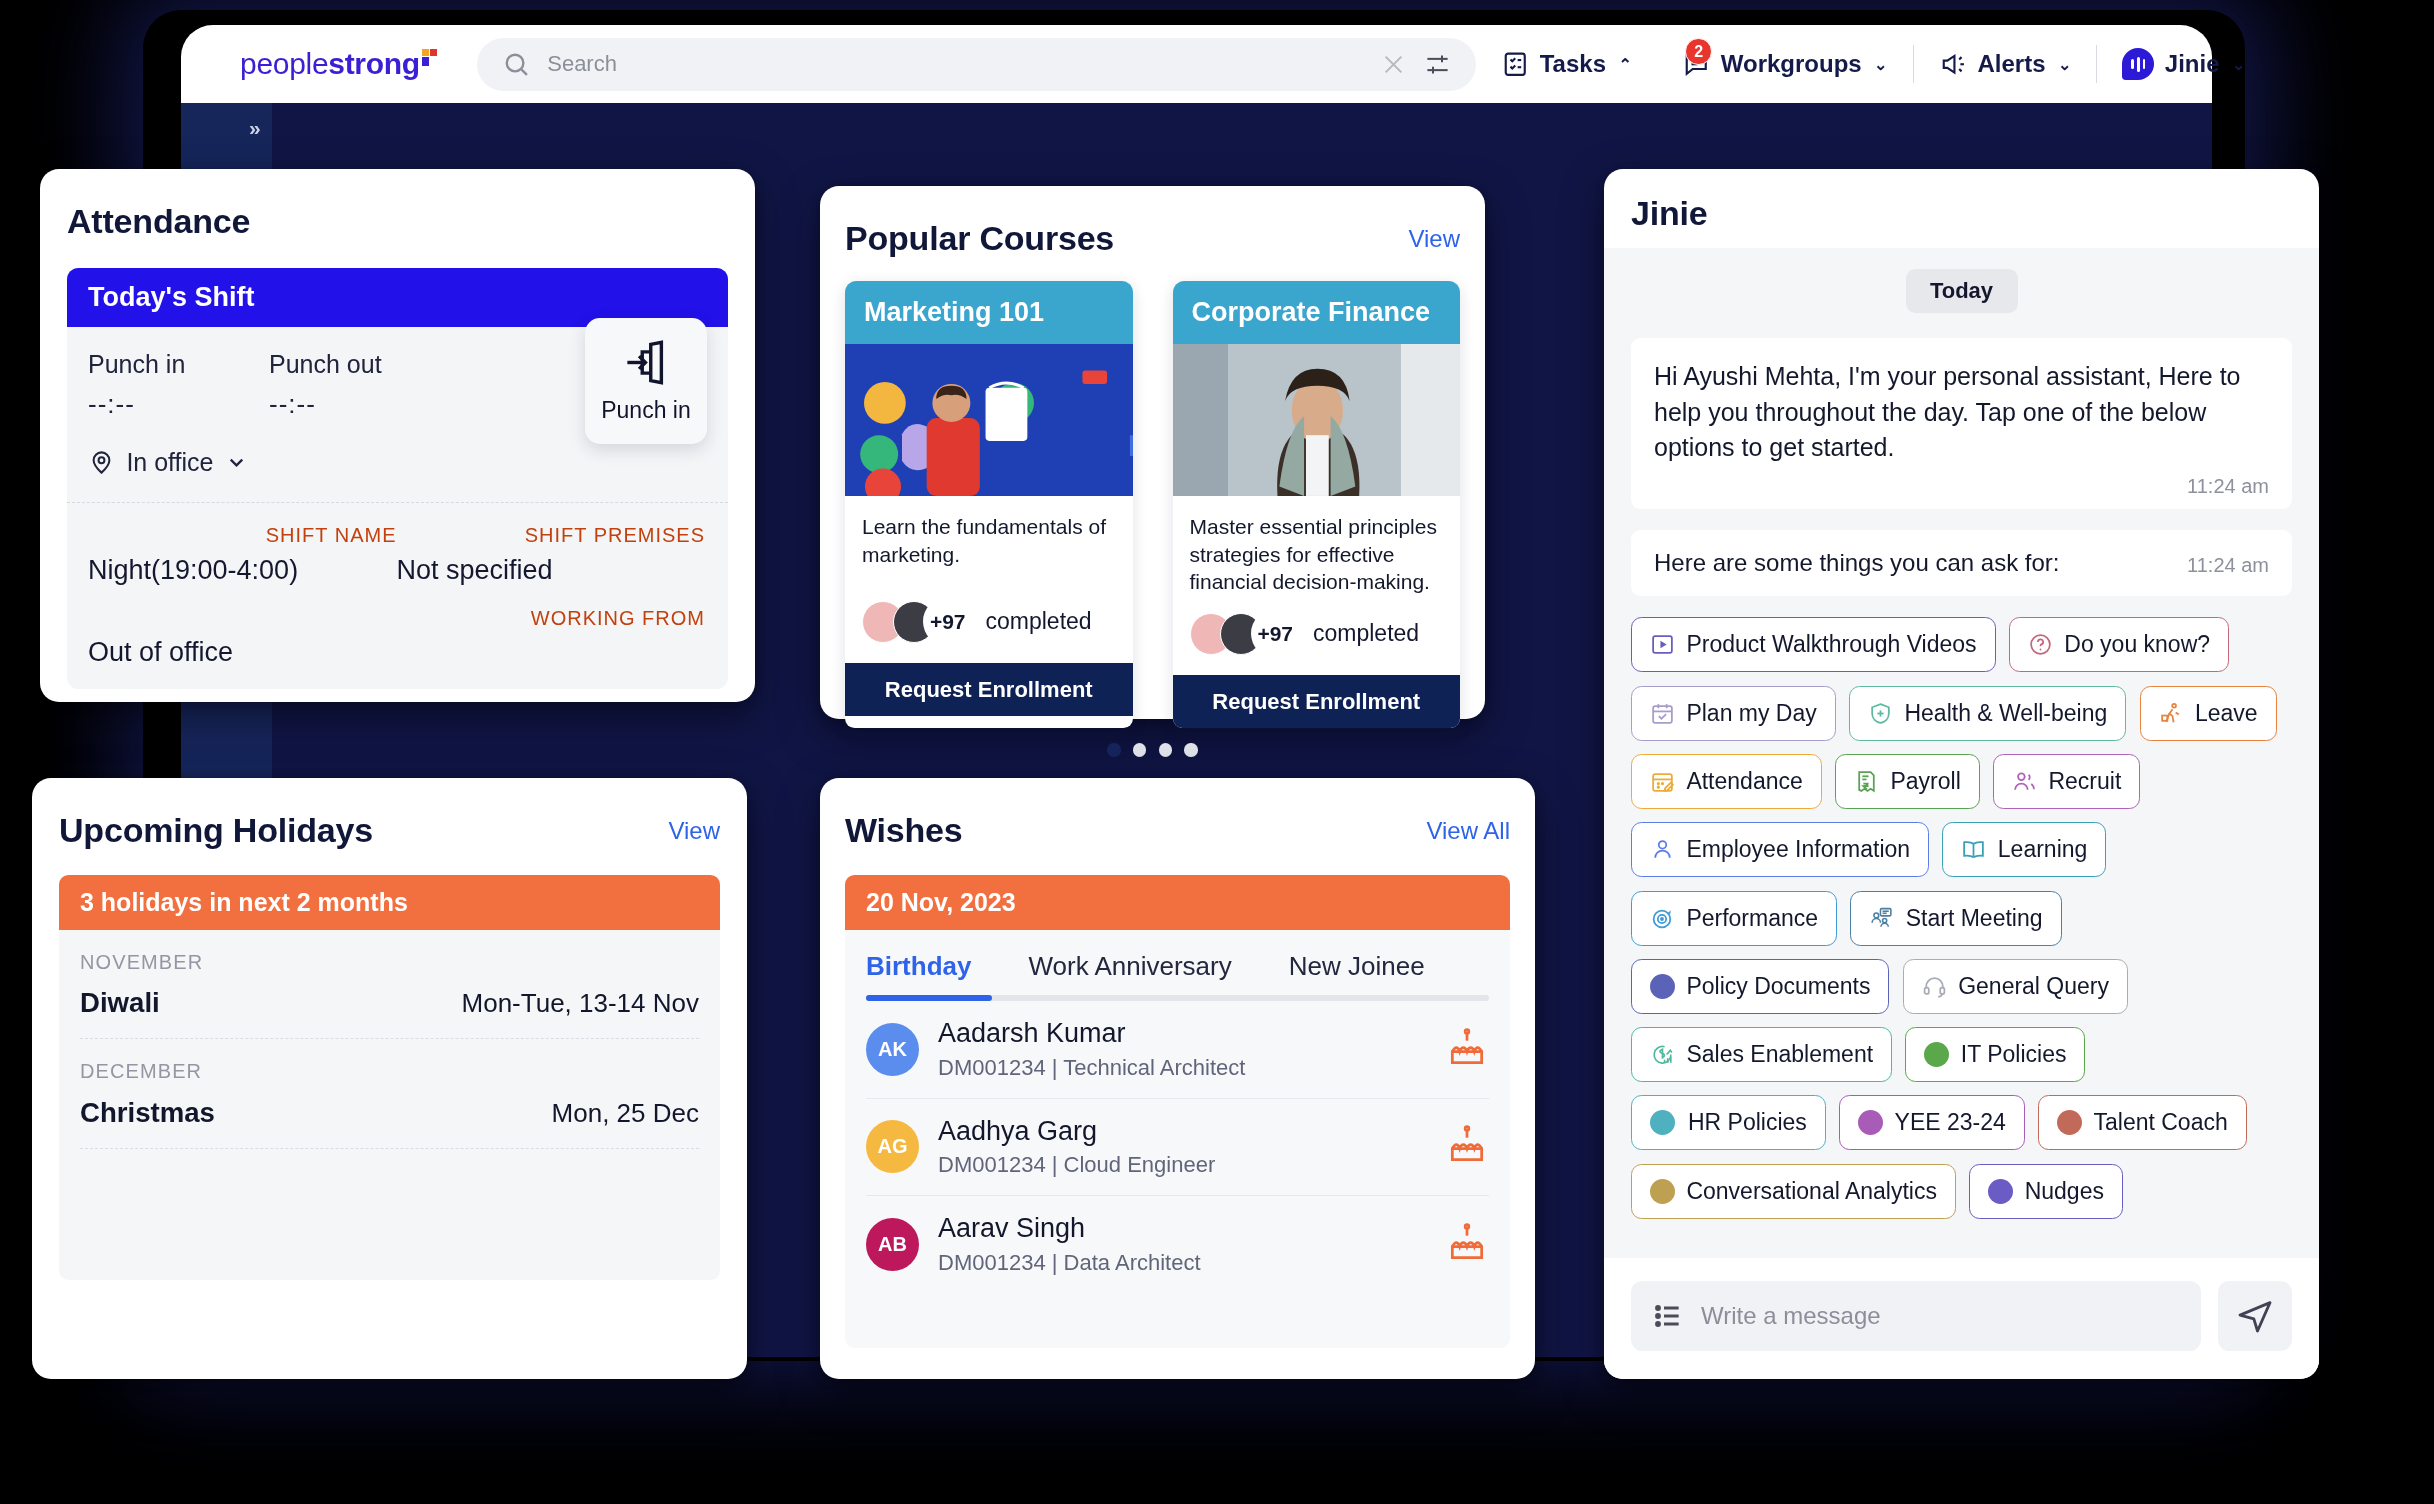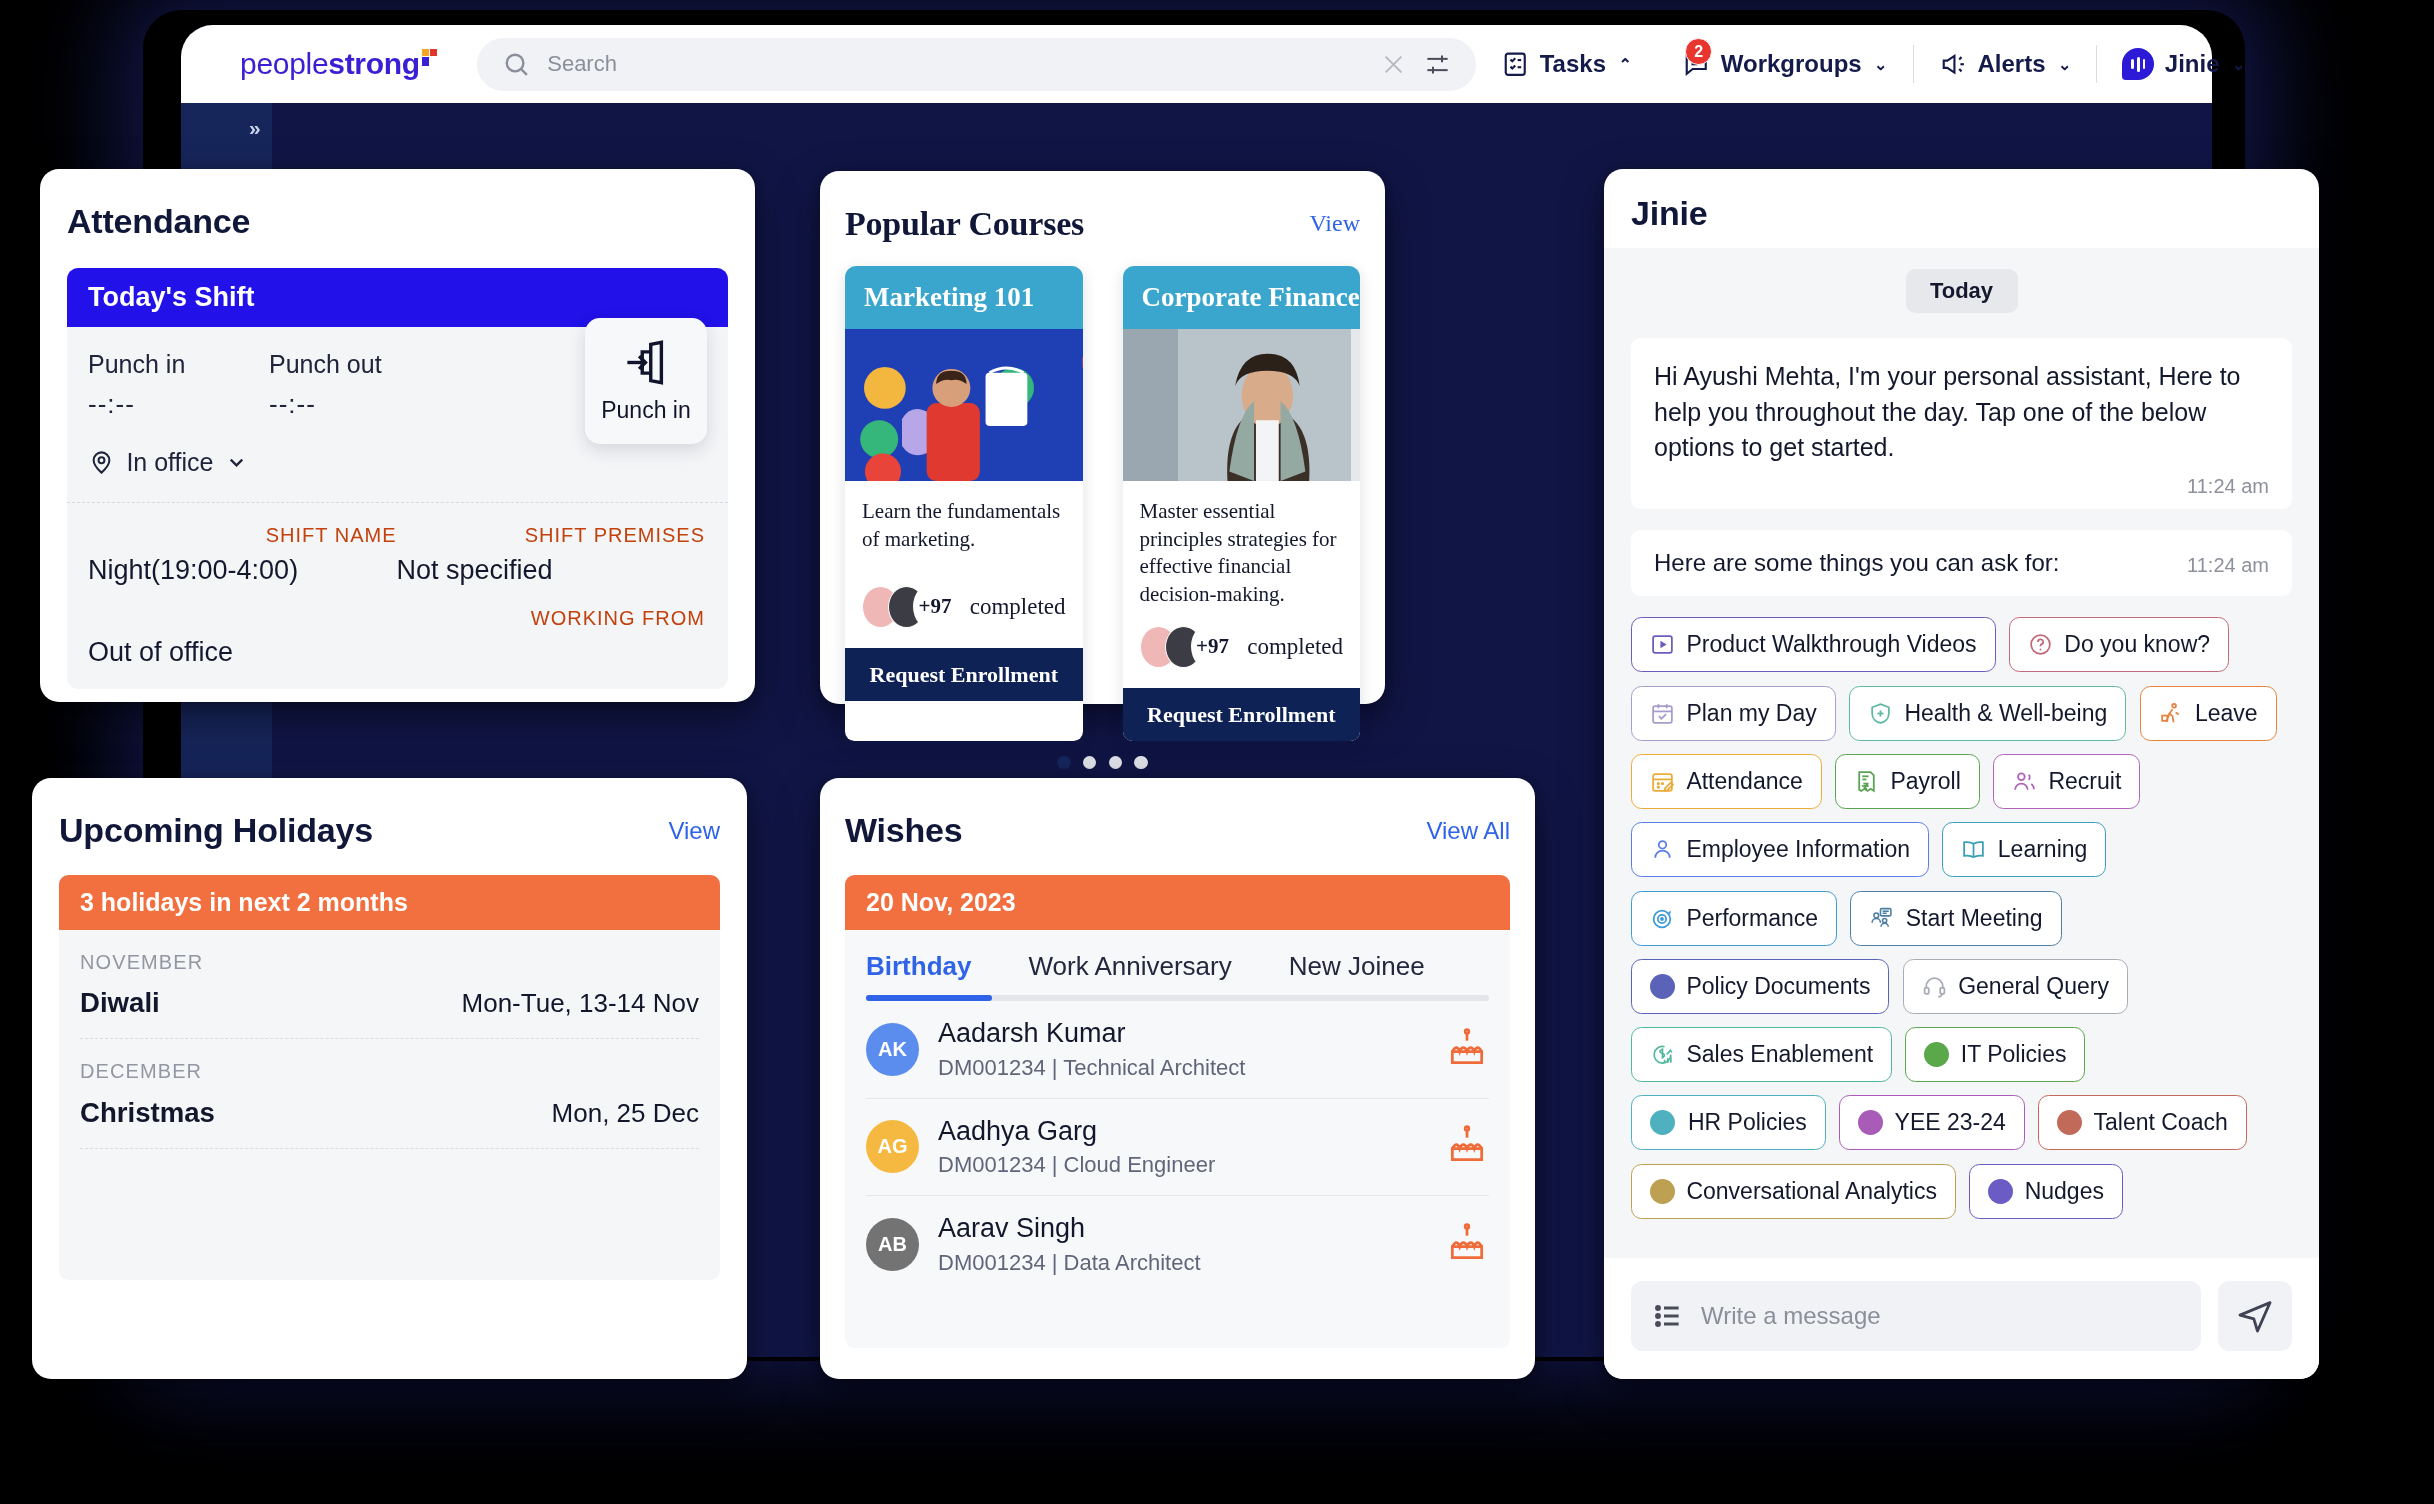--- a/index.html
+++ b/index.html
@@ -108,21 +108,21 @@
     display:flex; flex-direction:column; align-items:center; justify-content:center; gap:9.5px;
   }
   .punch-btn span { font-size:23px; color:#10142c; font-weight:400; }
   .dashed { border-top:1.9px dashed #d6d9e0; margin: 25px -23px 0 -21px; }
   .meta { display:flex; margin-top:21px; }
   .meta-col { flex:1; }
   .meta-lbl { font-size:20px; color:#c2410c; letter-spacing:1px;text-align:right; }
   .meta-val { font-size:27px; color:#14182e; margin-top:7.6px; }
 
   
-  #courses { left:820px; top:171px; width:565px; height:533px; padding:25px 25px 0 25px;font-family:Liberation Serif, serif; }
+  #courses { left:820px; top:186px; width:665px; height:533px; padding:25px 25px 0 25px; }
   .crow { display:flex; align-items:center; justify-content:space-between; height:55px;}
   .course-wrap { display:flex; gap:40px; margin-top:15px; }
   .course { width:321px; border-radius:11.4px 11.4px 9.5px 9.5px; overflow:hidden;
             box-shadow:0 4.8px 15px rgba(15,20,60,.13); background:#fff; }
   .course-hd { height:63px; background:#3ba6cd; display:flex; align-items:center; padding-left:19px;
                color:#fff; font-size:27px; font-weight:700; }
   .course-img { height:152px; position:relative; overflow:hidden; }
   .img-a { background:#1f3fb5; }
   .img-b { background:#c9cfd6; }
   .course-desc { padding:17px 17px 0 17px; font-size:21px; line-height:1.32; color:#13182c; min-height:88px;}
@@ -507,21 +507,21 @@
           <svg width="44" height="44" viewBox="0 0 24 24" fill="none" stroke="#ef6c3a" stroke-width="1.5">
               <path d="M4 20h16v-6H4z"></path>
               <path d="M4 14c1.5-3 3-3 4 0 1-3 3-3 4 0 1-3 3-3 4 0 1-3 2.5-3 4 0"></path>
               <line x1="12" y1="4" x2="12" y2="8"></line>
               <circle cx="12" cy="3" r="1"></circle>
             </svg>
         </span>
       </div>
 
       <div class="wrow" style="border-bottom:none">
-        <span class="wav" style="background:#737373">AB</span>
+        <span class="wav" style="background:#be185d">AB</span>
         <span>
           <span class="wname" style="display:block">Aarav Singh</span>
           <span class="wsub" style="display:block"><span>DM001234</span> | <span>Data Architect</span></span>
         </span>
         <span class="wcake">
           <svg width="44" height="44" viewBox="0 0 24 24" fill="none" stroke="#ef6c3a" stroke-width="1.5">
               <path d="M4 20h16v-6H4z"></path>
               <path d="M4 14c1.5-3 3-3 4 0 1-3 3-3 4 0 1-3 3-3 4 0 1-3 2.5-3 4 0"></path>
               <line x1="12" y1="4" x2="12" y2="8"></line>
               <circle cx="12" cy="3" r="1"></circle>

